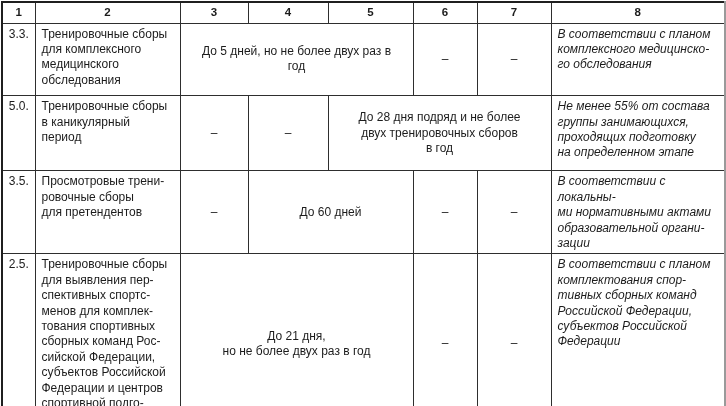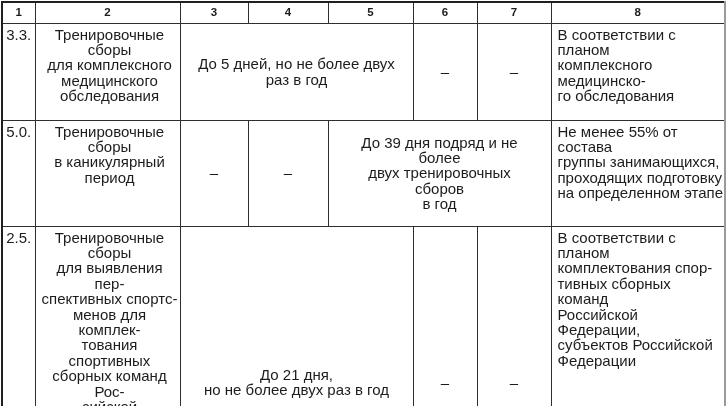--- a/index.html
+++ b/index.html
@@ -20,59 +20,60 @@
     border-collapse: collapse;
     table-layout: fixed;
     margin: 1px 0 0 1px;
     border-top: 2px solid #1f1f1f;
     border-left: 2px solid #1f1f1f;
     border-right: 2px solid #9a9a9a;
     border-bottom: 1px solid #9a9a9a;
   }
   td, th {
     border: 1px solid #2e2e2e;
-    font-size: 15px;
+    font-size: 12px;
     line-height: 15.4px;
     color: #1c1c1c;
     overflow: hidden;
     padding: 0;
   }
   th.col-head {
     font-weight: bold;
     text-align: center;
     vertical-align: middle;
     height: 21px;
     font-size: 11.5px;
   }
   td.num-cell {
     vertical-align: top;
     text-align: center;
     padding-top: 3px;
   }
   td.name-cell {
     vertical-align: top;
-    text-align: center;
-    padding: 3px 2px 16px 6px;
+    text-align: left;
+    padding: 3px 2px 7px 6px;
     white-space: pre-line;
   }
   td.duration-cell {
     vertical-align: middle;
     text-align: center;
     white-space: pre-line;
     padding: 14px;
   }
   td.dash-cell {
     vertical-align: middle;
     text-align: center;
   }
   td.note-cell {
     vertical-align: top;
     text-align: left;
     padding: 3px 0 2px 6px;
     white-space: pre-line;
+    font-style: italic;
   }
   tr.row-33 { height: 64px; }
   tr.row-34 { height: 68px; }
   tr.row-35 { height: 70px; }
   tr.row-36 { height: 176px; }
 </style>
 </head>
 <body>
 
 <div class="page">
@@ -113,29 +114,43 @@
 го обследования</td>
     </tr>
 
     <tr class="row-34">
       <td class="num-cell">5.0.</td>
       <td class="name-cell">Тренировочные сборы
 в каникулярный
 период</td>
       <td class="dash-cell">–</td>
       <td class="dash-cell">–</td>
-      <td class="duration-cell" colspan="3">До 39 дня подряд и не более
+      <td class="duration-cell" colspan="3">До 28 дня подряд и не более
 двух тренировочных сборов
 в год</td>
       <td class="note-cell">Не менее 55% от состава
 группы занимающихся,
 проходящих подготовку
 на определенном этапе</td>
     </tr>
 
+    <tr class="row-35">
+      <td class="num-cell">3.5.</td>
+      <td class="name-cell">Просмотровые трени-
+ровочные сборы
+для претендентов</td>
+      <td class="dash-cell">–</td>
+      <td class="duration-cell" colspan="2">До 60 дней</td>
+      <td class="dash-cell">–</td>
+      <td class="dash-cell">–</td>
+      <td class="note-cell">В соответствии с локальны-
+ми нормативными актами
+образовательной органи-
+зации</td>
+    </tr>
 
     <tr class="row-36">
       <td class="num-cell">2.5.</td>
       <td class="name-cell">Тренировочные сборы
 для выявления пер-
 спективных спортс-
 менов для комплек-
 тования спортивных
 сборных команд Рос-
 сийской Федерации,

